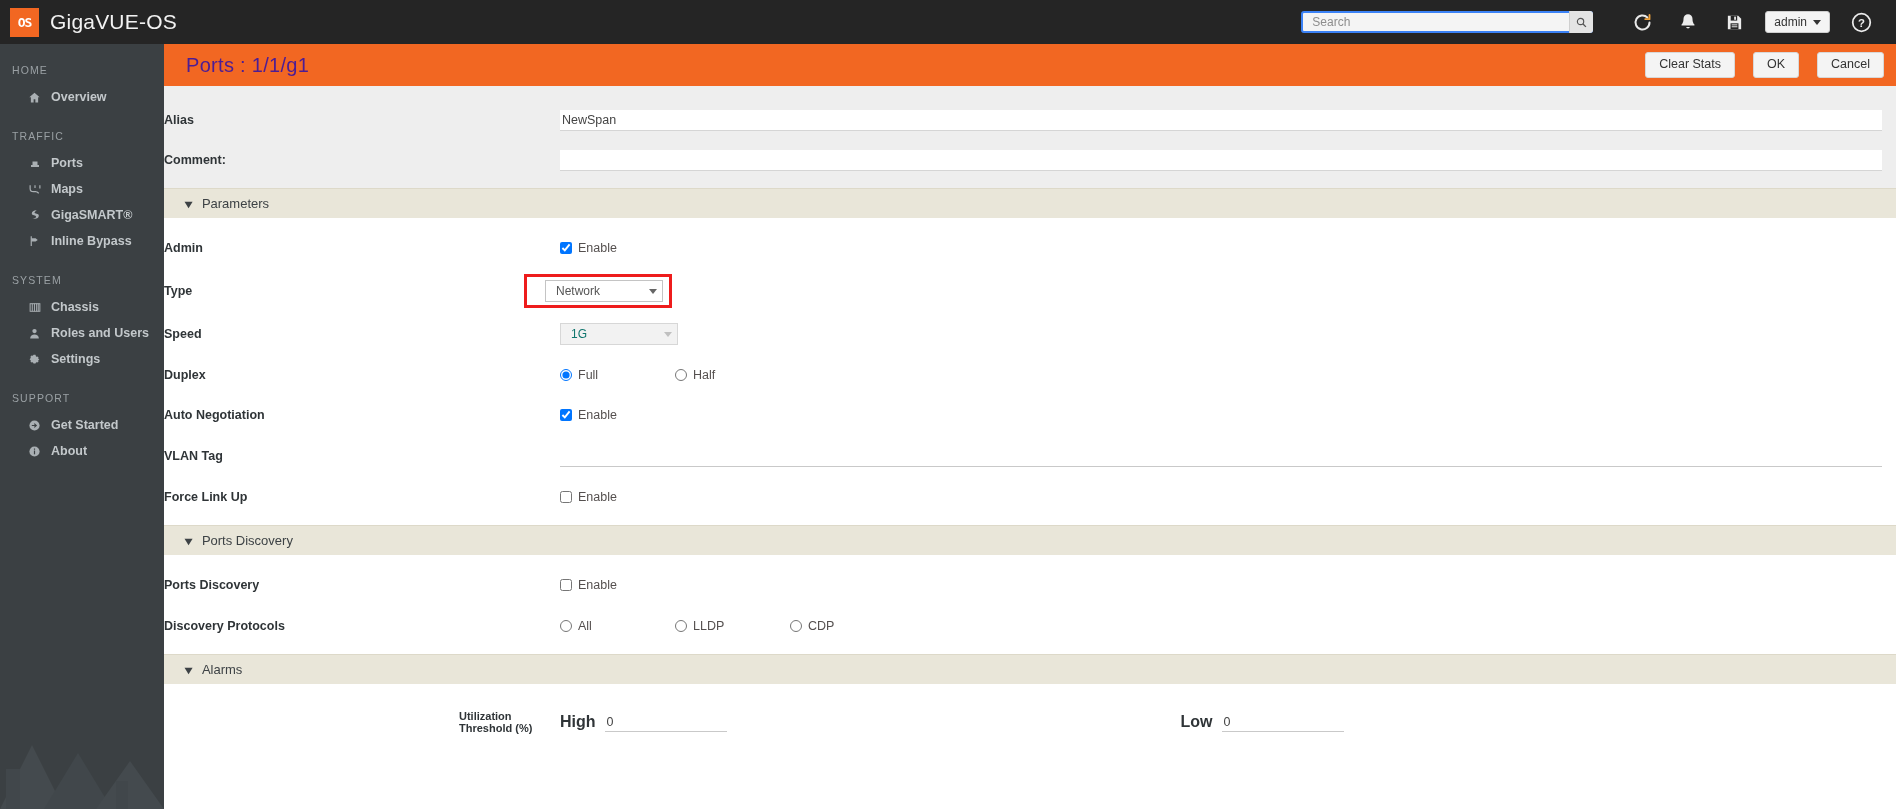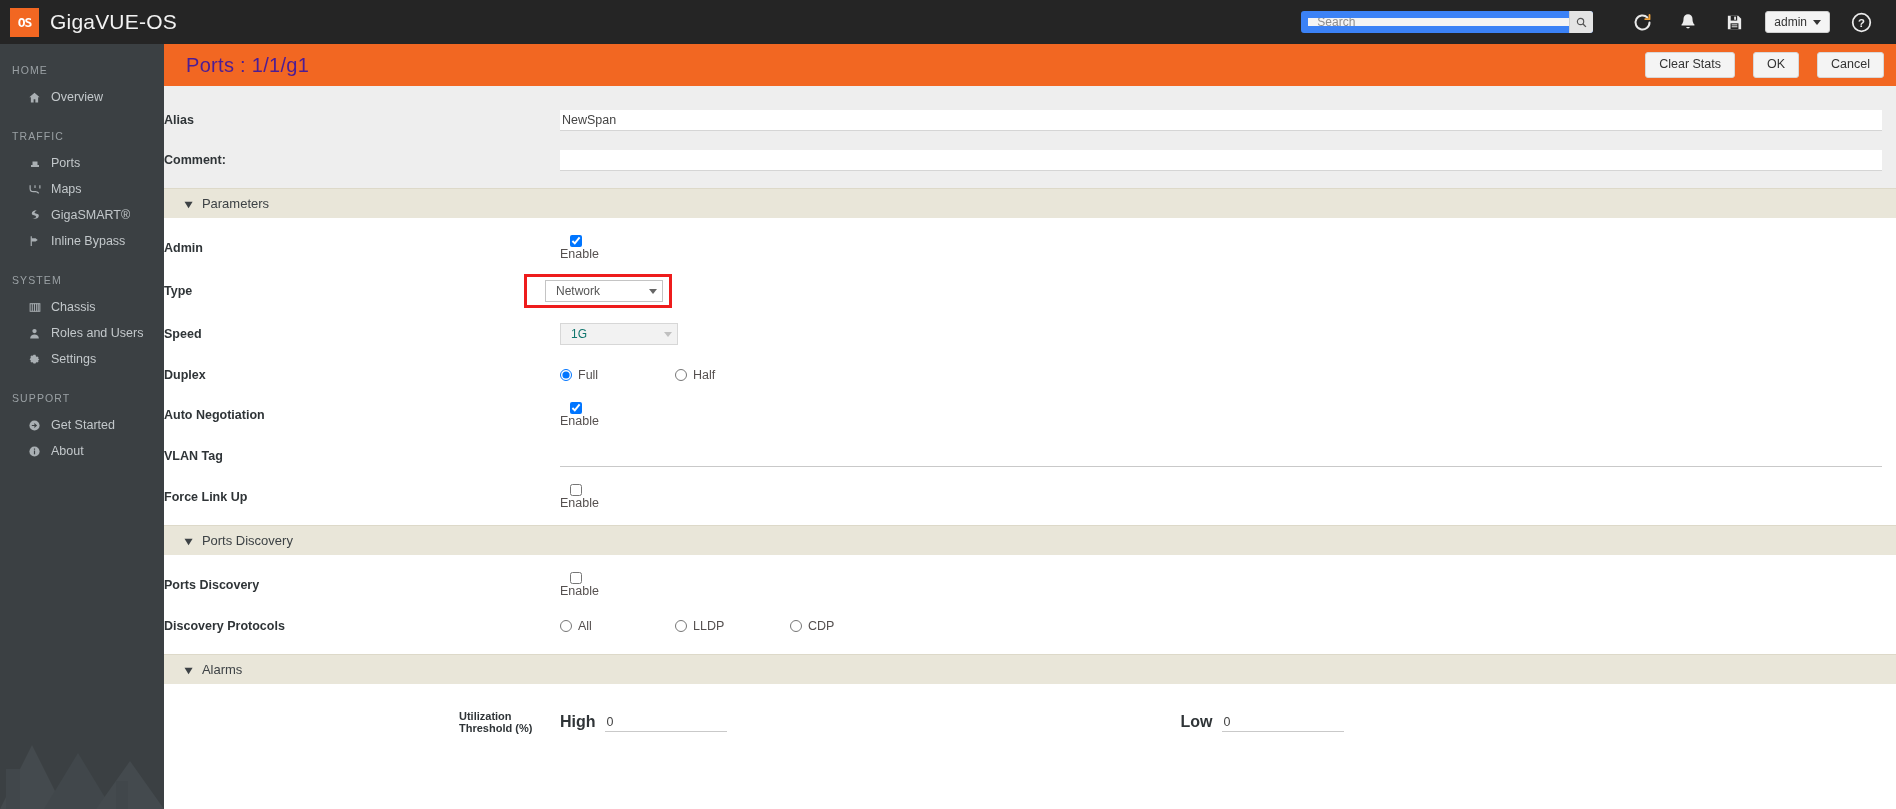--- a/index.html
+++ b/index.html
@@ -34,21 +34,21 @@
   .topbar-right {
     margin-left: auto; display: flex; align-items: center;
     padding-right: 12px; gap: 0px;
   }
   .search-wrap {
     position: relative; width: 292px; height: 22px;
     margin-right: 26px;
   }
   .search-input {
     width: 100%; height: 100%;
-    border: 7px solid #3b82f6; border-radius: 3px;
+    border: 2px solid #3b82f6; border-radius: 3px;
     background: #f4f4f4; padding: 0 26px 0 9px;
     font-family: "Liberation Sans", sans-serif; font-size: 12px;
     color: #333; outline: none;
   }
   .search-input::placeholder { color: #8d8d8d; }
   .search-btn {
     position: absolute; right: 0; top: 0; width: 24px; height: 22px;
     border: none; background: #e4e4e4; border-left: 1px solid #cfcfcf;
     border-radius: 0 3px 3px 0; cursor: pointer;
     display: flex; align-items: center; justify-content: center;
@@ -79,21 +79,21 @@
     position: relative; overflow: hidden;
   }
   .sb-deco { position: absolute; bottom: 0; left: 0; width: 100%; height: 160px; }
   .sb-group-label {
     color: #9aa0a4; font-size: 10.5px; letter-spacing: 1.1px;
     padding: 0 0 0 12px; margin-top: 20px; margin-bottom: 8px;
   }
   .sb-item {
     display: flex; align-items: center; gap: 9px;
     padding: 6px 0 6px 27px; color: #c3c8cb; font-size: 12.5px;
-    cursor: pointer; position: relative; z-index: 2;
+    cursor: pointer; position: relative; z-index: 2; font-weight: bold;
   }
   .sb-ico {
     width: 15px; display: flex; align-items: center; justify-content: center;
     color: #a9afb3; flex-shrink: 0;
   }
 
   
   .main { flex: 1; display: flex; flex-direction: column; min-width: 0; background: #fff; }
 
   .page-header {
@@ -136,21 +136,21 @@
   }
   .section-title { font-size: 13px; color: #3d4245; }
 
   .section-body { padding: 16px 0 14px 0; background: #fff; }
 
   .cb, .rb {
     width: 12px; height: 12px; margin: 0 6px 0 0;
     vertical-align: middle; cursor: pointer;
   }
   .opt-label { font-size: 12.5px; color: #55504f; }
-  .optwrap { display: flex; align-items: center; flex-direction: column; }
+  .optwrap { display: flex; align-items: center; }
   .opt-col { width: 115px; display: flex; align-items: center; }
 
   .sel {
     width: 118px; height: 22px; border: 1px solid #c4c4c4;
     background: #fff; font-size: 12px; color: #555;
     display: flex; align-items: center; padding: 0 10px;
     position: relative; cursor: pointer;
   }
   .sel.disabled { background: #f2f2f2; color: #0f766e; cursor: default; border-color: #d7d7d7; }
   .sel .scaret {

